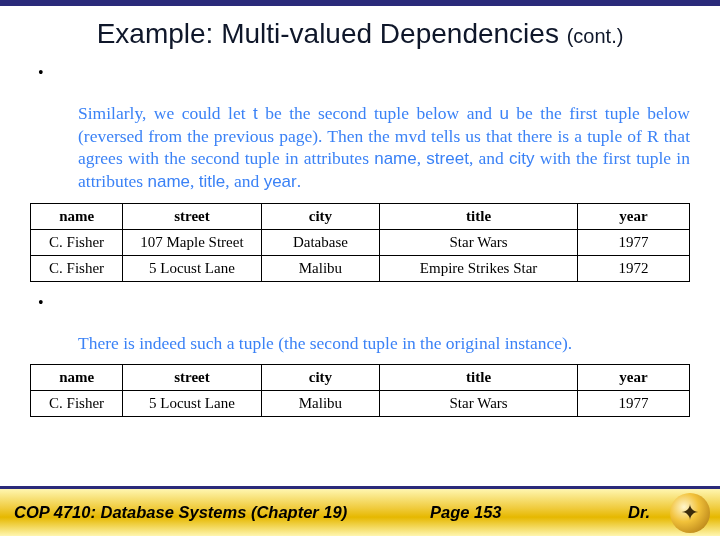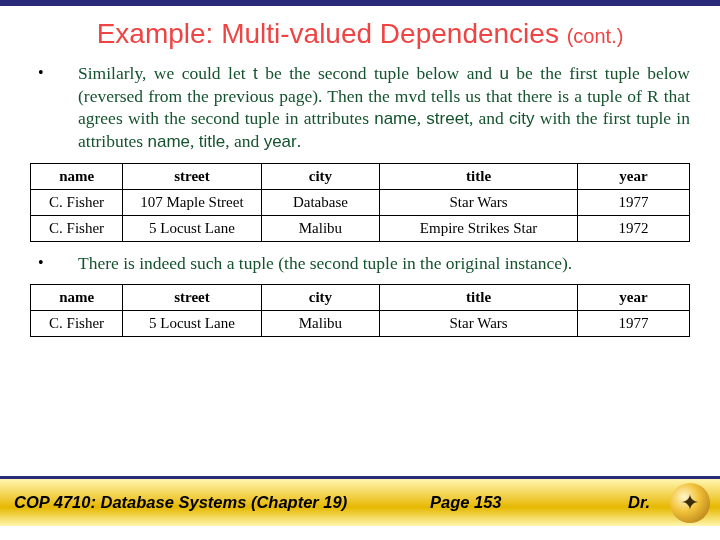--- a/index.html
+++ b/index.html
@@ -14,21 +14,21 @@
   .top-bar {
     height: 6px;
     background: #2a2a7a;
   }
   .slide {
     padding: 12px 30px 0 30px;
   }
   .title {
     font-family: Arial, Helvetica, sans-serif;
     font-size: 28px;
-    color: #ef4444;
+    color: #0f172a;
     text-align: center;
     margin-bottom: 12px;
   }
   .title .cont {
     font-size: 20px;
   }
   .bullet-row {
     display: flex;
     margin-bottom: 10px;
   }
@@ -37,21 +37,22 @@
     flex-shrink: 0;
     font-size: 16px;
     padding-left: 8px;
     padding-top: 2px;
   }
   .bullet-text {
     flex: 1;
     font-size: 17.5px;
     line-height: 1.28;
     text-align: justify;
-    color: #14532d;
+    color: #3b82f6;
+    margin-top: 40px;
   }
   .sans {
     font-family: Arial, Helvetica, sans-serif;
     font-size: 17px;
   }
   table {
     border-collapse: collapse;
     width: 100%;
     margin: 6px 0 10px 0;
     table-layout: fixed;
@@ -69,21 +70,21 @@
   .col-name { width: 14%; }
   .col-street { width: 21%; }
   .col-city { width: 18%; }
   .col-title { width: 30%; }
   .col-year { width: 17%; }
   .footer {
     position: absolute;
     left: 0;
     right: 0;
     bottom: 0;
-    height: 64px;
+    height: 54px;
   }
   .footer-line {
     height: 3px;
     background: #2a2a7a;
   }
   .footer-bar {
     height: 47px;
     background: linear-gradient(180deg, #fff6b0 0%, #f0cc3f 40%, #e6b800 60%, #fff6b0 100%);
     display: flex;
     align-items: center;

